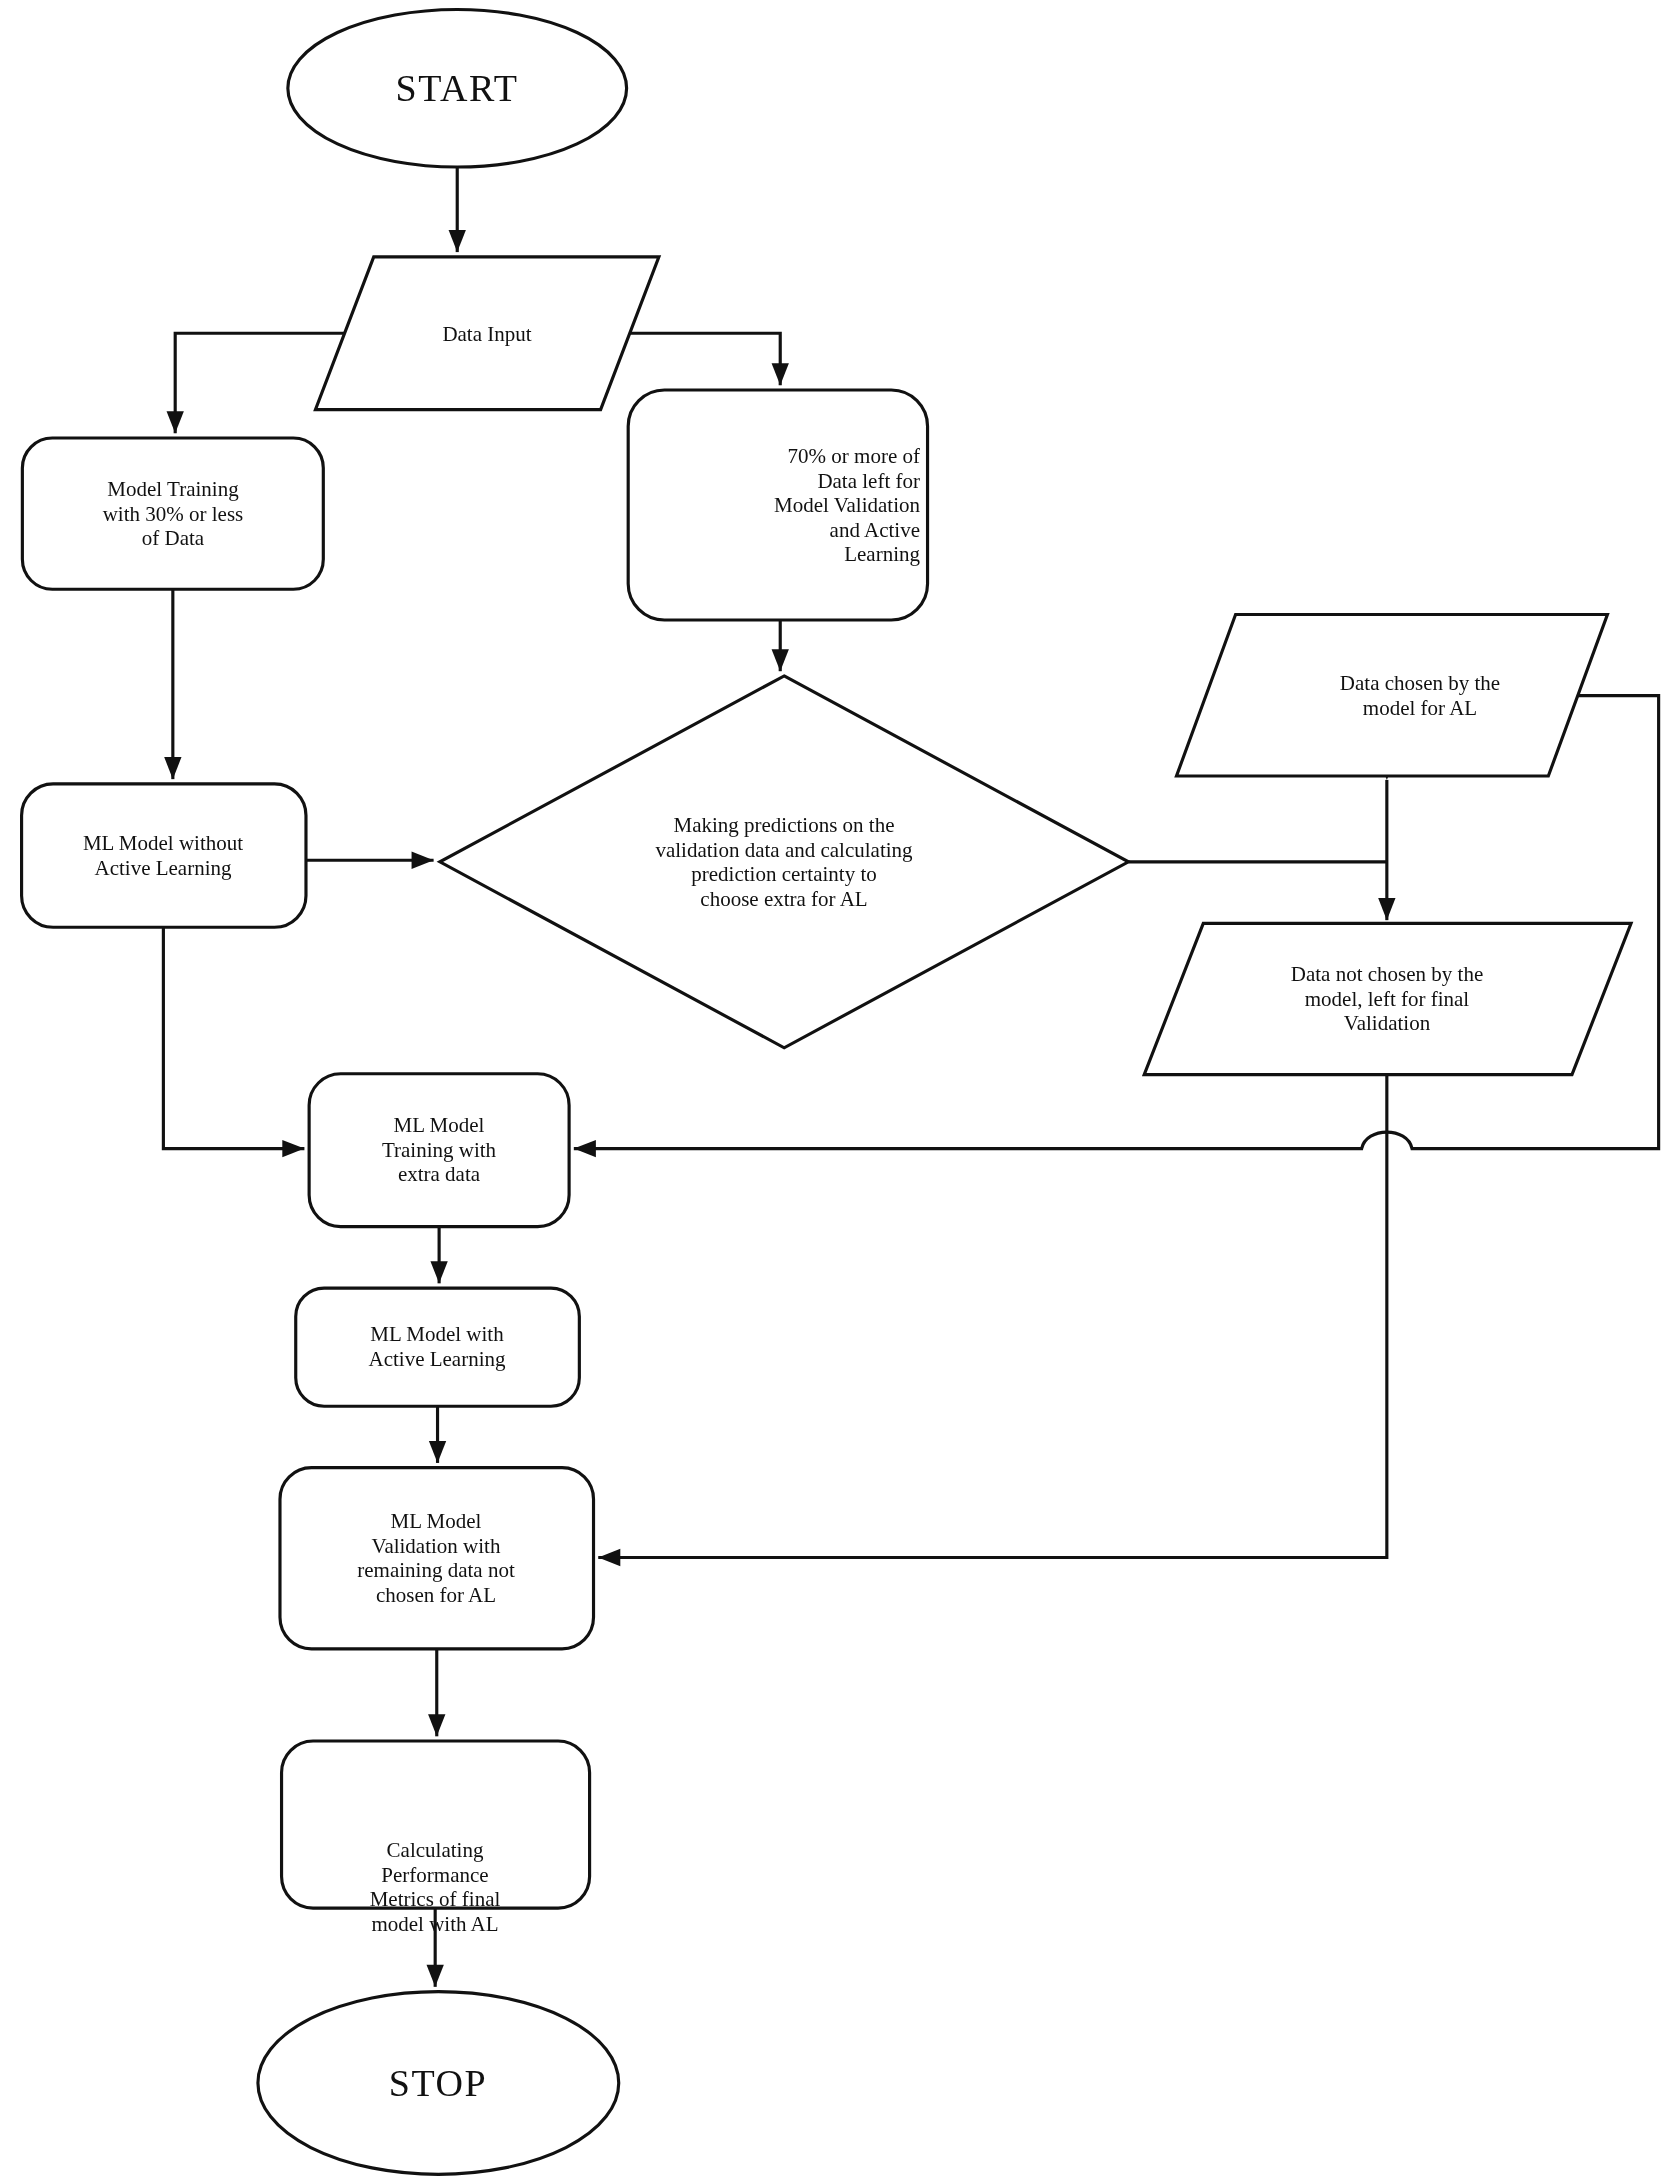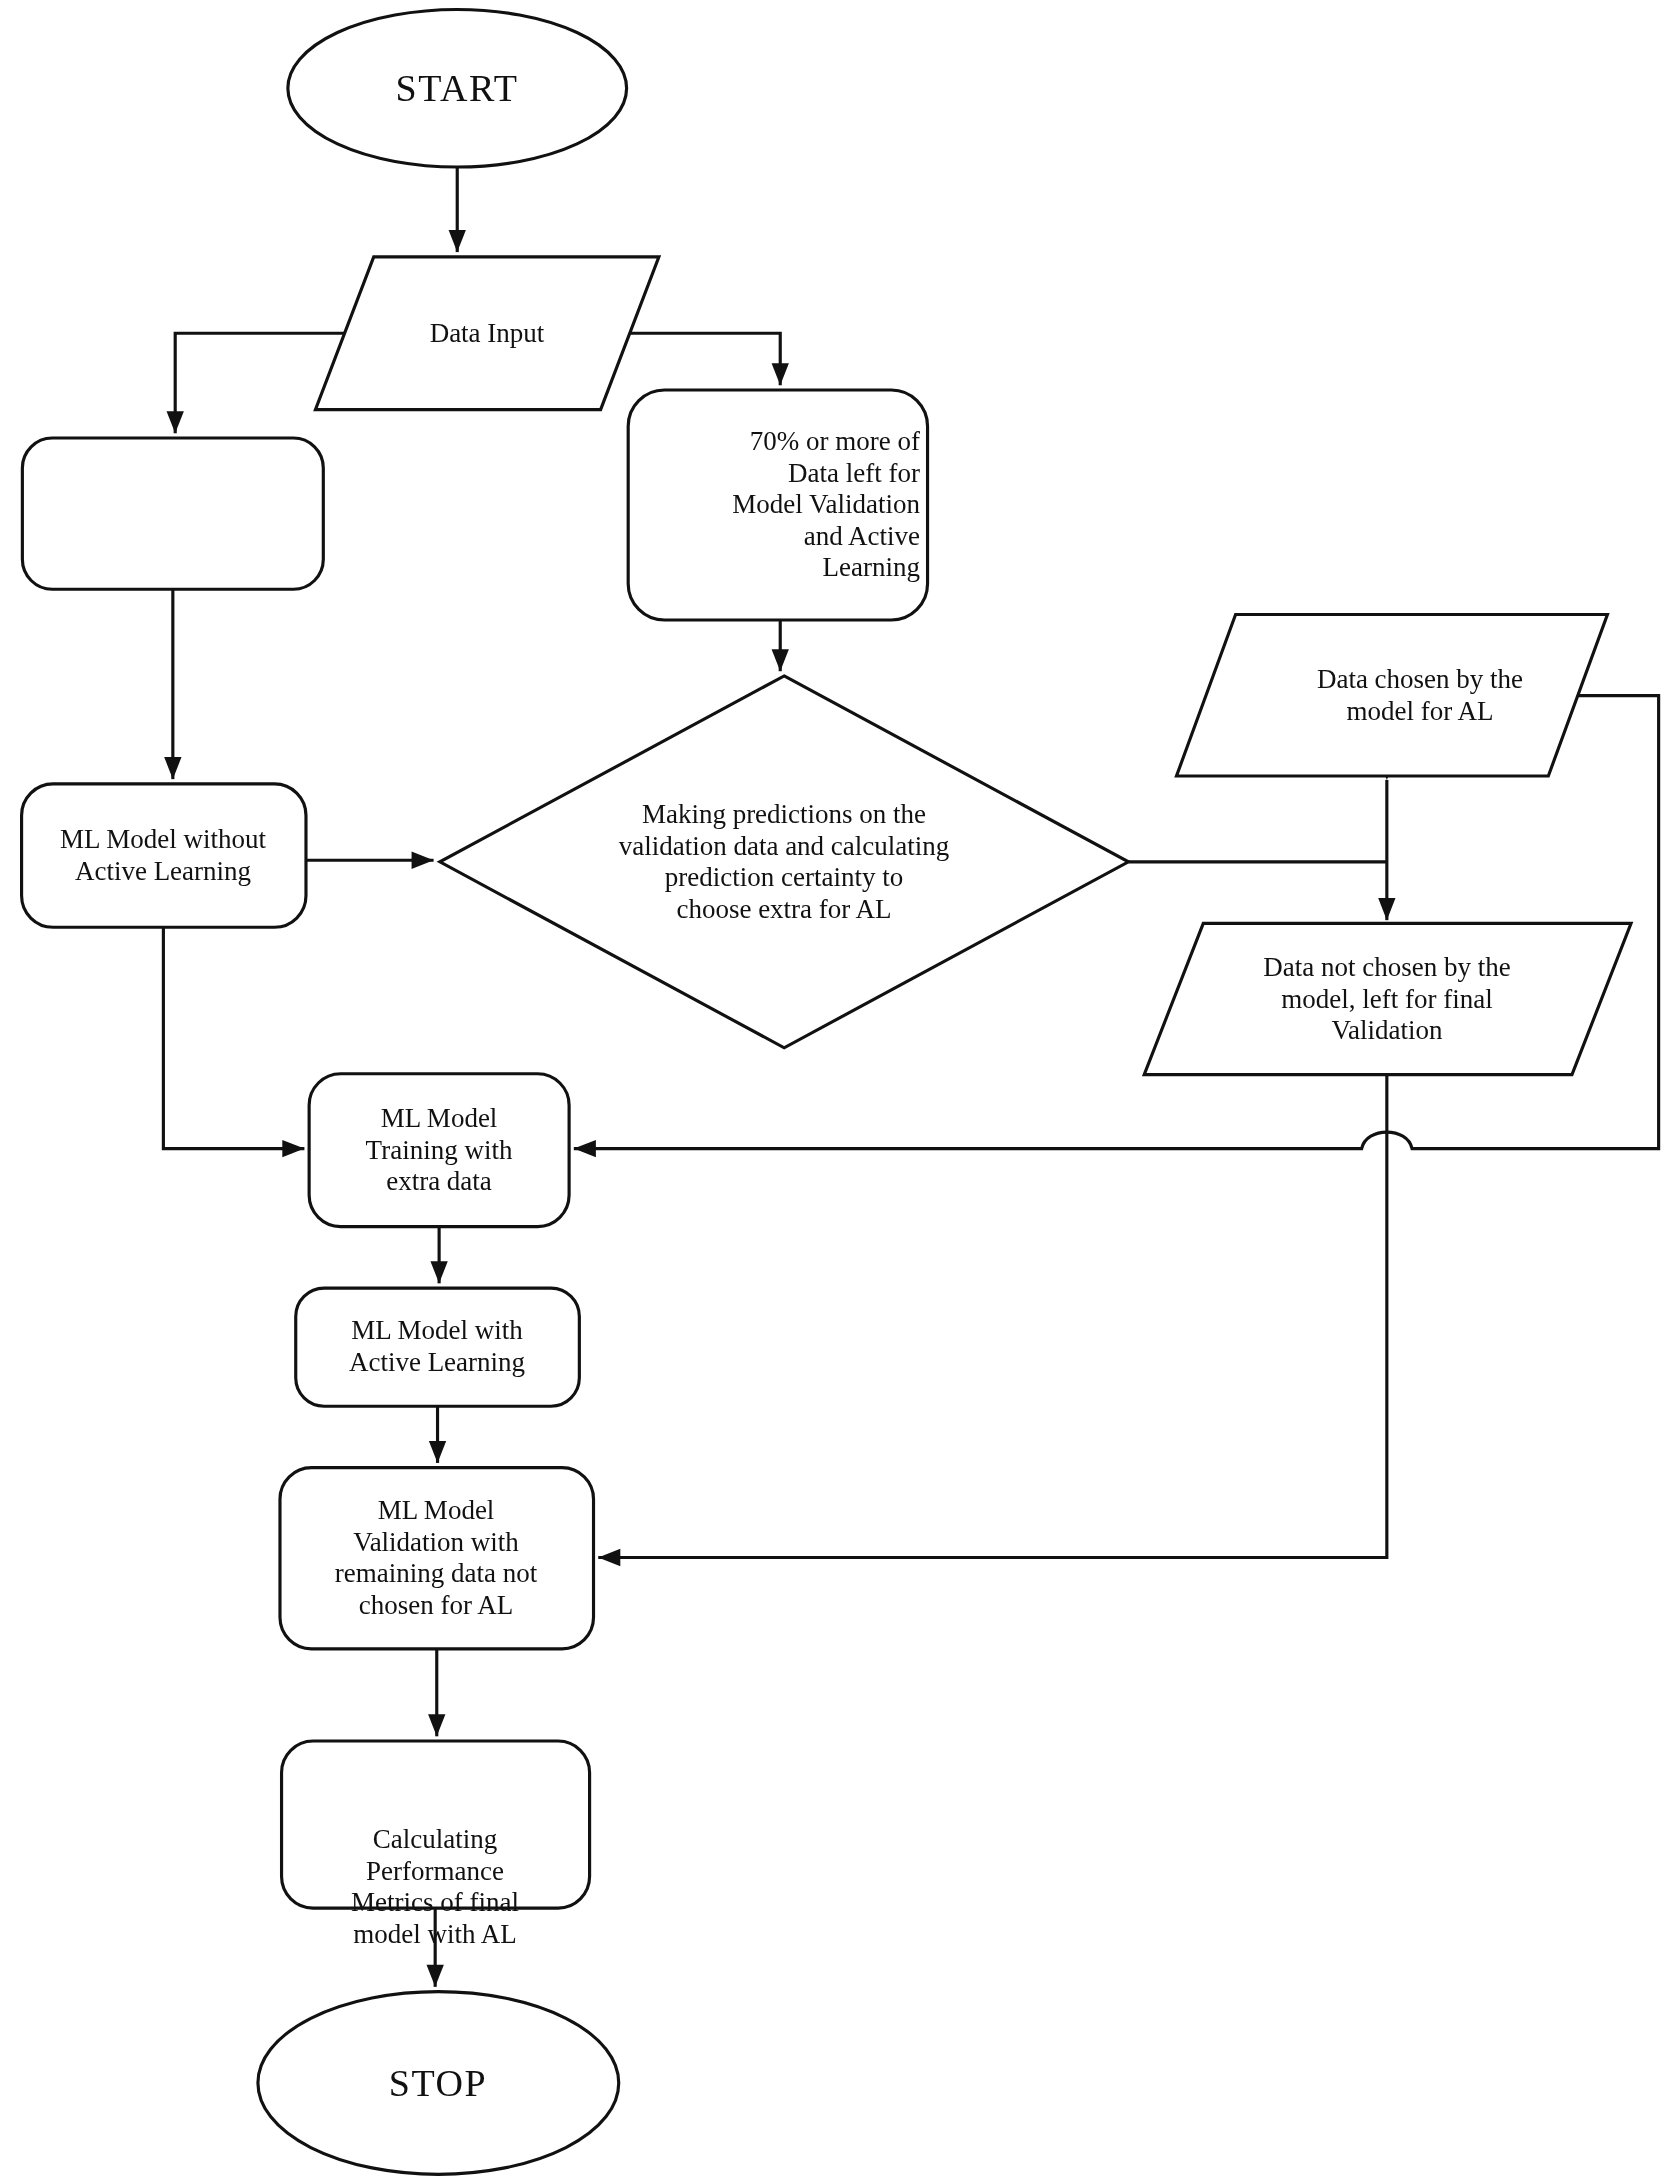--- a/index.html
+++ b/index.html
@@ -30,21 +30,21 @@
   }
   .canvas .edge {
     fill: none;
     stroke: var(--stroke, #111111);
     stroke-width: 4;
   }
   .label {
     position: absolute;
     transform: translate(-50%, -50%);
     color: var(--text, #111111);
-    font-size: 27px;
+    font-size: 21px;
     line-height: 1.17;
     text-align: center;
     white-space: pre-line;
     pointer-events: none;
   }
   .label.terminal {
     font-size: 38px;
     letter-spacing: 1.6px;
   }
 </style>
@@ -86,20 +86,23 @@
     <polygon class="shape" points="1527,1172 2070,1172 1995,1364 1452,1364"></polygon>
     <rect class="shape" x="392" y="1363" width="330" height="194" rx="40"></rect>
     <rect class="shape" x="375" y="1635" width="360" height="150" rx="36"></rect>
     <rect class="shape" x="355" y="1863" width="398" height="230" rx="40"></rect>
     <rect class="shape" x="357" y="2210" width="391" height="212" rx="40"></rect>
     <ellipse class="shape" cx="556" cy="2644" rx="229" ry="116"></ellipse>
   </svg>
 
   <div class="label terminal" style="left:457px; top:88px; width:252px;">START</div>
   <div class="label" style="left:487px; top:334px; width:284px;">Data Input</div>
+  <div class="label" style="left:173px; top:514px; width:299px;">Model Training
+with 30% or less
+of Data</div>
   <div class="label" style="left:778px; top:505px; width:284px;text-align:right;">70% or more of
 Data left for
 Model Validation
 and Active
 Learning</div>
   <div class="label" style="left:163px; top:856px; width:299px;">ML Model without
 Active Learning</div>
   <div class="label" style="left:784px; top:862px; width:536px;">Making predictions on the
 validation data and calculating
 prediction certainty to

